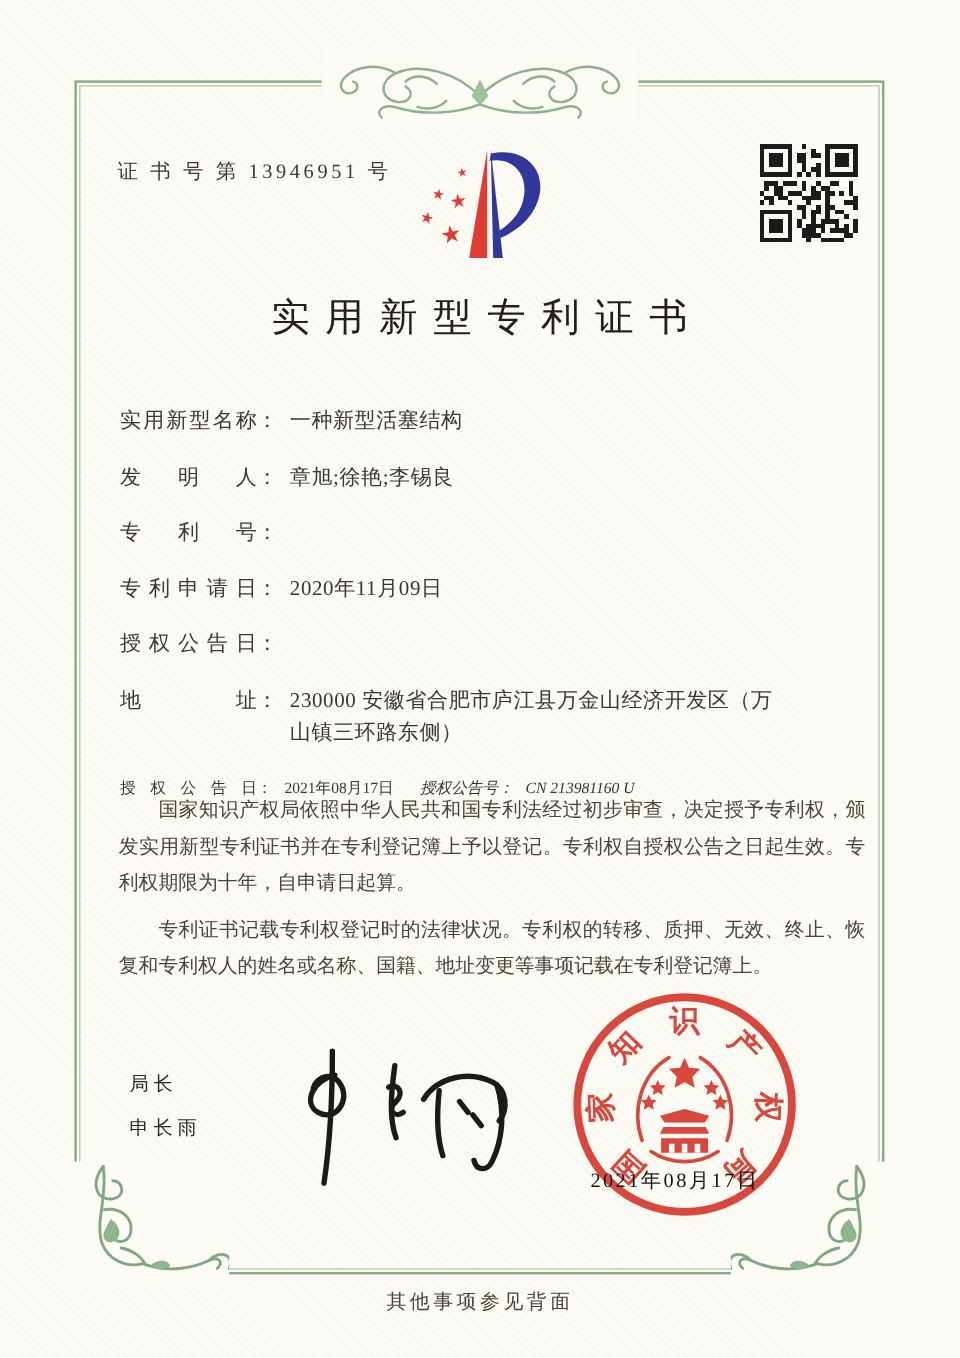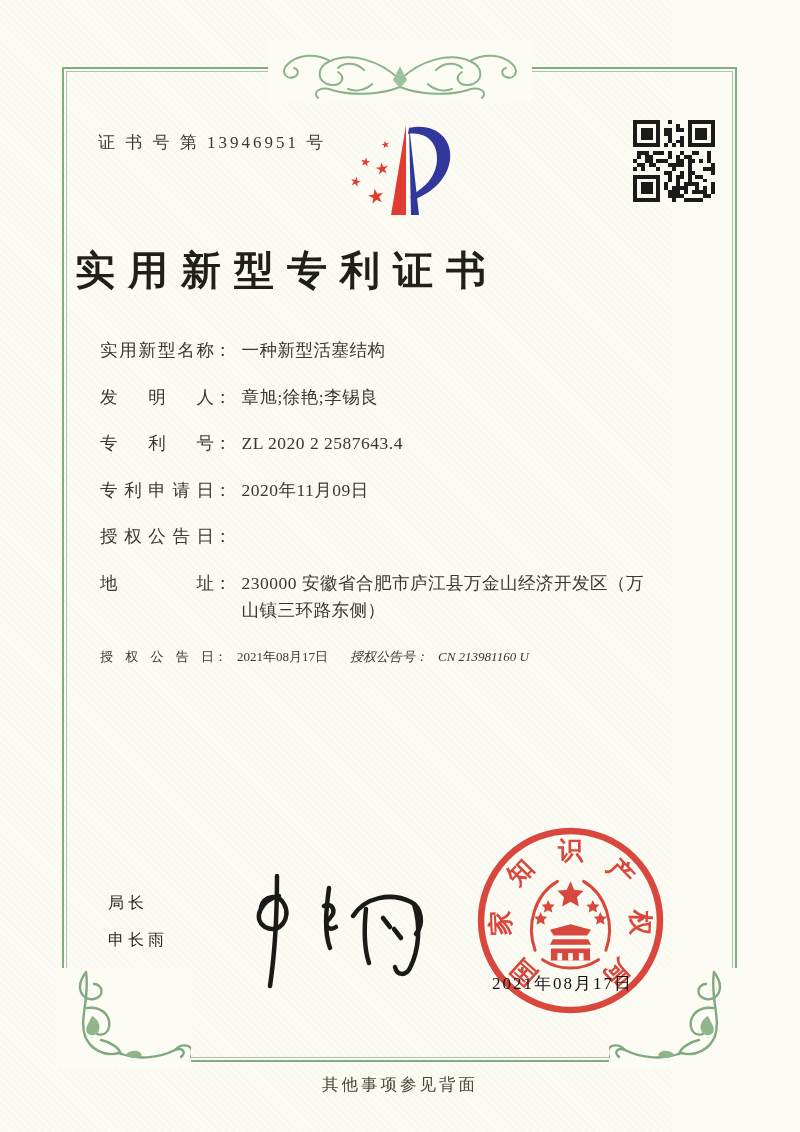--- a/index.html
+++ b/index.html
@@ -16,22 +16,22 @@
   
   .orn-top{position:absolute;left:268px;top:40px;width:264px;height:62px;background:#fcfbf4;}
   .flourish{position:absolute;width:135px;height:100px;background:#fcfbf4;}
   .flourish.bl{left:56px;top:968px;}
   .flourish.br{left:609px;top:968px;transform:scaleX(-1);}
   
   .cert-no{position:absolute;left:98px;top:131px;font-size:17px;letter-spacing:3px;color:#3c392f;}
   .logo{position:absolute;left:345px;top:118px;width:120px;height:112px;}
   .logo .star{position:absolute;color:#e03c33;line-height:1;display:block;}
   .qr{position:absolute;left:633px;top:120px;width:82px;height:82px;}
-  .title{position:absolute;left:62px;top:243px;width:675px;
-         font-size:40px;font-weight:700;letter-spacing:13px;color:#221f1a;text-indent:13px;}
+  .title{position:absolute;left:62px;top:243px;width:675px;text-align:center;
+         font-size:32px;font-weight:400;letter-spacing:13px;color:#221f1a;text-indent:13px;}
   
   .fields{position:absolute;left:100px;top:337px;width:615px;font-size:17.5px;color:#3a372e;}
   .frow{display:flex;margin-bottom:19.5px;line-height:27px;}
   .flabel{width:114px;flex:none;text-align:justify;text-align-last:justify;}
   .fcolon{flex:none;margin-right:10px;}
   .fvalue{flex:1;letter-spacing:.5px;}
   .frow-address .fvalue{max-width:404px;}
   .grant-row{display:flex;line-height:27px;font-size:13px;color:#3a372e;}
   .grant-right{margin-left:22px;display:flex;font-style:italic;}
   
@@ -350,21 +350,20 @@
         <span class="fvalue">一种新型活塞结构</span>
     </div>
     <div class="frow">
       <span class="flabel">发明人</span>
         <span class="fcolon">：</span>
         <span class="fvalue">章旭;徐艳;李锡良</span>
     </div>
     <div class="frow">
       <span class="flabel">专利号</span>
         <span class="fcolon">：</span>
-        <span class="fvalue">ZL 2020 2 2587643.4</span>
     </div>
     <div class="frow">
       <span class="flabel">专利申请日</span>
         <span class="fcolon">：</span>
         <span class="fvalue">2020年11月09日</span>
     </div>
     <div class="frow">
       <span class="flabel">授权公告日</span>
         <span class="fcolon">：</span>
     </div>
@@ -378,20 +377,24 @@
         <span class="fcolon">：</span>
         <span>2021年08月17日</span>
       <span class="grant-right">
           <span>授权公告号</span>
           <span class="fcolon">：</span>
           <span>CN 213981160 U</span>
         </span>
     </div>
   </div>
 
+  <div class="body-text">
+    <p>国家知识产权局依照中华人民共和国专利法经过初步审查，决定授予专利权，颁发实用新型专利证书并在专利登记簿上予以登记。专利权自授权公告之日起生效。专利权期限为十年，自申请日起算。</p>
+    <p>专利证书记载专利权登记时的法律状况。专利权的转移、质押、无效、终止、恢复和专利权人的姓名或名称、国籍、地址变更等事项记载在专利登记簿上。</p>
+  </div>
 
   <div class="signoff">
     <div class="line">局长</div>
     <div class="line">申长雨</div>
   </div>
 
   <div class="signature">
     <svg width="215" height="128" viewBox="0 0 215 128">
       <g stroke="#1c1a18" stroke-width="4.5" fill="none" stroke-linecap="round" stroke-linejoin="round">
         <path d="M54,30 C36,34 27,53 40,61 C54,69 67,52 59,38 C53,27 39,30 36,41"></path>

